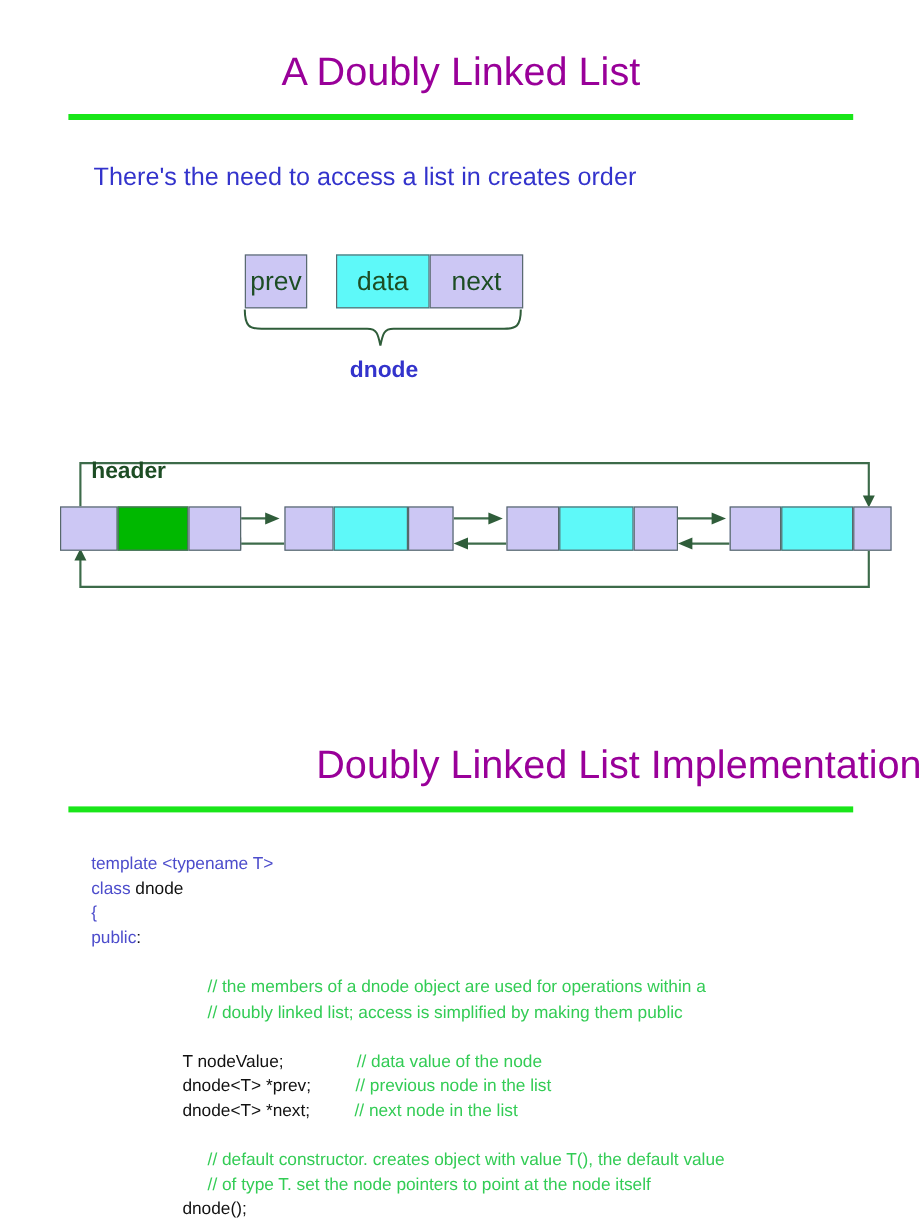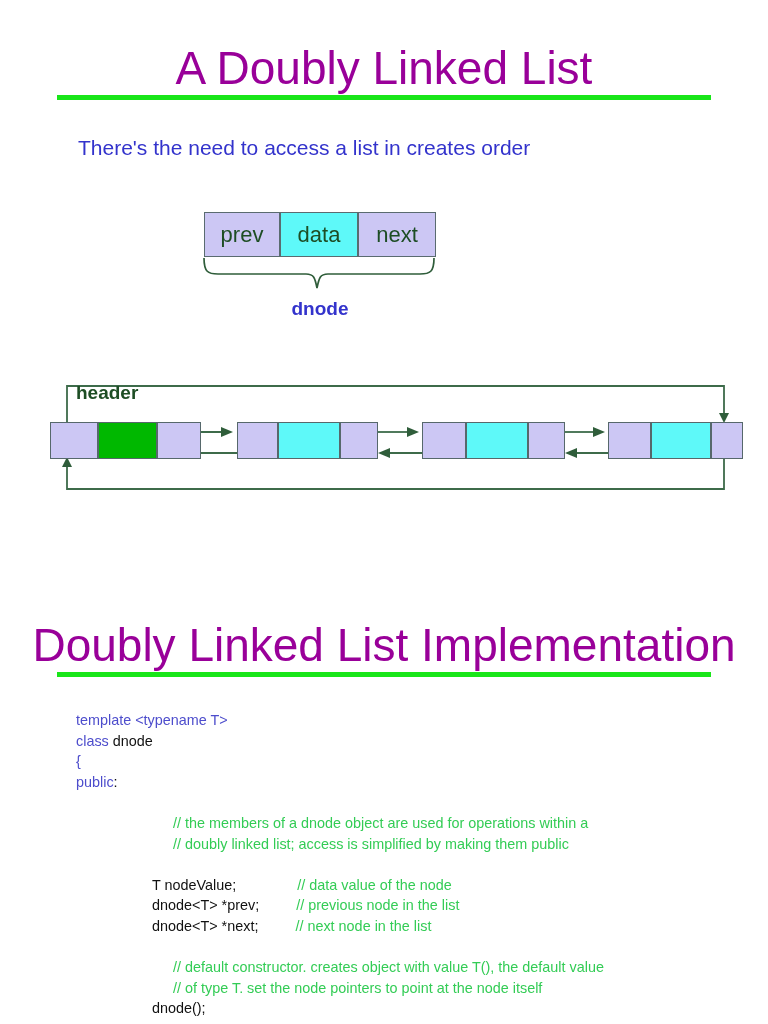--- a/index.html
+++ b/index.html
@@ -17,21 +17,21 @@
   }
 
   
   .slide { position: absolute; left: 0; width: 768px; }
 
   .slide-title {
     position: absolute;
     left: 0; width: 768px;
     text-align: center;
     color: #990099;
-    font-size: 46px;
+    font-size: 33px;
     font-weight: normal;
     letter-spacing: 0px;
     white-space: nowrap;
   }
   .rule {
     position: absolute;
     height: 5px;
     background: #19e619;
     left: 57px;
     width: 654px;
@@ -113,21 +113,21 @@
 
 <div class="slide">
 
   <div class="slide-title" style="top:41px;">A Doubly Linked List</div>
 
   <div class="rule" style="top:95px;"></div>
 
   <div class="subtitle" style="top:136px;">There's the need to access a list in creates order</div>
 
   <div class="dnode-fig">
-    <div class="cell prev" style="left:204px; top:212px; width:76px; height:45px;">prev</div>
+    <div class="cell prev" style="left:204px; top:212px; width:52px; height:45px;">prev</div>
     <div class="cell data" style="left:280px; top:212px; width:78px; height:45px;">data</div>
     <div class="cell next" style="left:358px; top:212px; width:78px; height:45px;">next</div>
 
     <svg style="position:absolute; left:196px; top:256px;" width="250" height="40">
       <path d="M 8 2 C 8 16, 12 18, 22 18 L 110 18 C 118 18, 119 22, 121 32
                C 123 22, 124 18, 132 18 L 224 18 C 234 18, 238 16, 238 2" fill="none" stroke="#2f5d3a" stroke-width="1.7"></path>
     </svg>
 
     <div class="dnode-label" style="left:204px; top:298px; width:232px;">dnode</div>
   </div>
@@ -188,18 +188,18 @@
     <div class="lnode" style="left:608px; top:422px;">
       <div class="seg-ptr" style="width:43px;"></div>
       <div class="seg-data" style="width:60px;"></div>
       <div class="seg-ptr" style="width:32px;"></div>
     </div>
   </div>
 </div>
 
 <div class="slide">
 
-  <div class="slide-title" style="top:618px;">Doubly Linked List Implementation</div>
+  <div class="slide-title" style="top:618px;text-align:right;">Doubly Linked List Implementation</div>
 
   <div class="rule" style="top:672px;"></div>
 
   <div class="code" style="top:710px;" id="code-block"><div class="code-line" style="padding-left: 76px;"><span class="kw">template </span><span class="kw">&lt;</span><span class="kw">typename</span><span class="kw"> T&gt;</span></div><div class="code-line" style="padding-left: 76px;"><span class="kw">class </span><span class="id">dnode</span></div><div class="code-line" style="padding-left: 76px;"><span class="kw">{</span></div><div class="code-line" style="padding-left: 76px;"><span class="kw">public</span><span class="id">:</span></div><div class="code-line" style="padding-left: 76px;">&nbsp;</div><div class="code-line" style="padding-left: 152px;"><span class="cm">// the members of a dnode object are used for operations within a</span></div><div class="code-line" style="padding-left: 152px;"><span class="cm">// doubly linked list; access is simplified by making them public</span></div><div class="code-line" style="padding-left: 76px;">&nbsp;</div><div class="code-line" style="padding-left: 152px;"><span class="id">T nodeValue;</span><span class="id">          </span><span class="cm">// data value of the node</span></div><div class="code-line" style="padding-left: 152px;"><span class="id">dnode&lt;T&gt; *prev;</span><span class="id">    </span><span class="cm">// previous node in the list</span></div><div class="code-line" style="padding-left: 152px;"><span class="id">dnode&lt;T&gt; *next;</span><span class="id">    </span><span class="cm">// next node in the list</span></div><div class="code-line" style="padding-left: 76px;">&nbsp;</div><div class="code-line" style="padding-left: 152px;"><span class="cm">// default constructor. creates object with value T(), the default value</span></div><div class="code-line" style="padding-left: 152px;"><span class="cm">// of type T. set the node pointers to point at the node itself</span></div><div class="code-line" style="padding-left: 152px;"><span class="id">dnode();</span></div><div class="code-line" style="padding-left: 76px;">&nbsp;</div></div>
 </div>
 
 </body></html>

